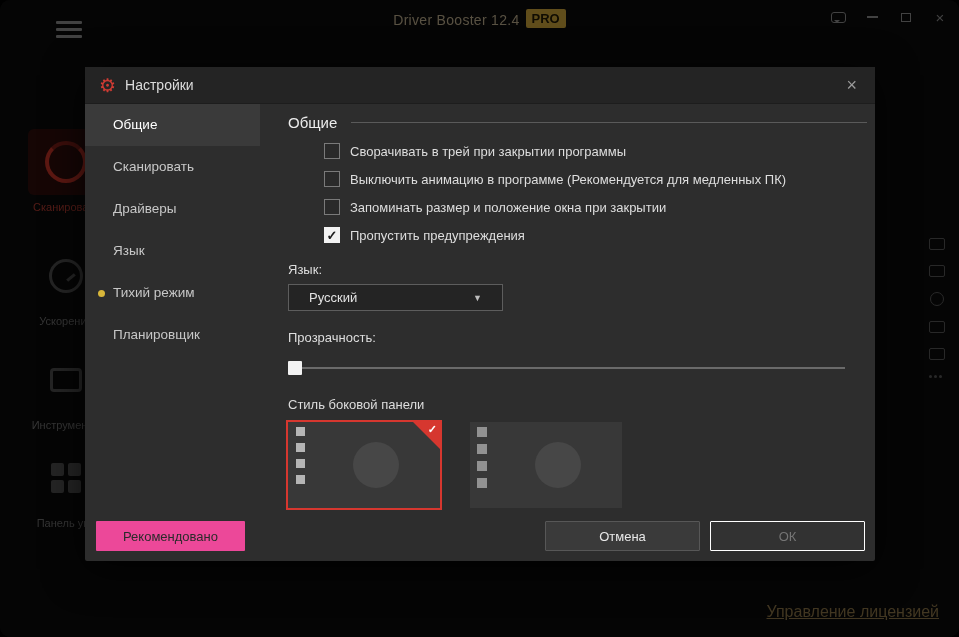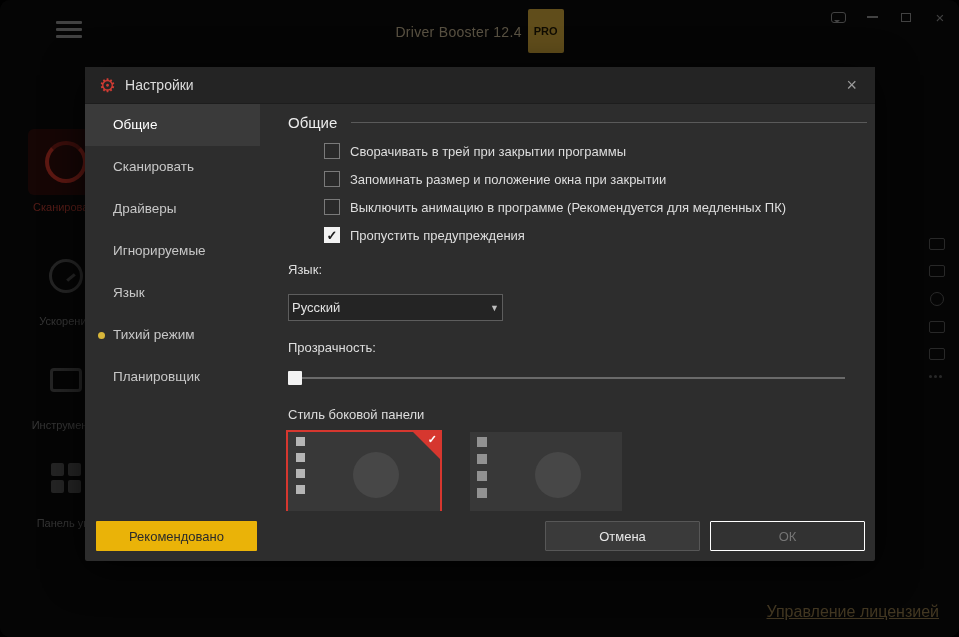--- a/index.html
+++ b/index.html
@@ -8,21 +8,21 @@
 
   
   .app { position:absolute; inset:0; background:#0b0b0b; border-radius:10px; overflow:hidden; }
 
   .titlebar { position:absolute; top:0; left:0; right:0; height:46px; }
   .hamburger { position:absolute; left:56px; top:21px; width:26px; cursor:pointer; }
   .hamburger span { display:block; height:3px; background:#8a8a8a; margin-bottom:4px; border-radius:1px; }
   .title-wrap { position:absolute; top:9px; left:0; right:0; text-align:center; }
   .app-title { color:#b9a98a; font-size:14px; letter-spacing:.3px; }
   .pro-badge { display:inline-block; margin-left:6px; background:#c9a23a; color:#221a05;
-    font-size:11px; font-weight:bold; padding:16px 6px; border-radius:2px; vertical-align:2px; }
+    font-size:13px; font-weight:bold; padding:2px 6px; border-radius:2px; vertical-align:2px; }
   .win-controls { position:absolute; right:10px; top:8px; display:flex; align-items:center; gap:16px; }
   .wc { width:18px; height:18px; display:flex; align-items:center; justify-content:center; color:#8a8a8a; cursor:pointer; }
   .bubble { width:15px; height:11px; border:1.5px solid #8a8a8a; border-radius:3px; position:relative; }
   .bubble:after { content:""; position:absolute; left:2px; bottom:-4px; border:3px solid transparent; border-top-color:#8a8a8a; }
   .minimize-bar { width:11px; height:2px; background:#8a8a8a; }
   .maxi { width:10px; height:9px; border:1.5px solid #8a8a8a; }
   .close-x { font-size:15px; line-height:1; }
 
   .bg-sidebar { position:absolute; left:0; top:105px; width:135px; }
   .bg-item { position:absolute; left:0; width:132px; text-align:center; }
@@ -77,22 +77,22 @@
 
   .cb-row { display:flex; align-items:center; margin-top:12px;margin-left:36px; }
   .cb { width:16px; height:16px; border:1px solid #7a7a7a; background:#2a2a2a; margin-right:10px;
     display:flex; align-items:center; justify-content:center; cursor:pointer; flex:0 0 16px; }
   .cb .tick { display:none; color:#1c1c1c; font-size:13px; font-weight:bold; line-height:1; }
   .cb.checked { background:#f2f2f2; border-color:#f2f2f2; }
   .cb.checked .tick { display:block; }
   .cb-label { font-size:13px; color:#dedede; }
 
   .field-label { font-size:13px; color:#dedede; margin-top:19px; }
-  .select { margin-top:17px; width:215px; height:27px; background:#242424; border:1px solid #5d5d5d;
-    display:flex; align-items:center; padding:0 3px; font-size:13px; color:#e2e2e2; cursor:pointer; }
+  .select { margin-top:7px; width:215px; height:27px; background:#242424; border:1px solid #5d5d5d;
+    display:flex; align-items:center; padding:0 20px; font-size:13px; color:#e2e2e2; cursor:pointer; }
   .select .arrow { margin-left:auto; font-size:9px; color:#bdbdbd; }
 
   .slider { margin-top:16px; position:relative; height:14px; margin-right:22px; cursor:pointer; }
   .slider .track { position:absolute; top:6px; left:0; right:0; height:2px; background:#6a6a6a; }
   .slider .thumb { position:absolute; top:0; left:0; width:14px; height:14px; background:#f2f2f2;
     border-radius:1px; cursor:grab; }
 
   .style-label { font-size:13px; color:#dedede; margin-top:22px; }
   .previews { margin-top:10px; display:flex; gap:30px; }
   .preview { width:152px; height:86px; background:#383838; position:relative; display:flex; cursor:pointer; }
@@ -102,21 +102,21 @@
   .preview.alt .rail i { background:#929292; width:10px; height:10px; }
   .preview .pane { flex:1; display:flex; align-items:center; justify-content:center; }
   .preview .pane i { width:46px; height:46px; border-radius:50%; background:#474747; display:block; }
   .sel-corner { position:absolute; top:0; right:0; width:0; height:0;
     border-left:27px solid transparent; border-top:27px solid #d6372f; }
   .sel-check { position:absolute; top:1px; right:3px; color:#fff; font-size:11px; font-weight:bold; }
 
   .dlg-footer { position:absolute; left:0; right:0; bottom:0; height:50px; }
   .btn { position:absolute; top:10px; height:30px; font-size:13px; display:flex; align-items:center;
     justify-content:center; cursor:pointer; border-radius:1px; }
-  .btn-recommended { left:11px; width:161px; background:#eab308; color:#2b2b2b; }
+  .btn-recommended { left:11px; width:149px; background:#ec4899; color:#2b2b2b; }
   .btn-cancel { right:175px; width:155px; background:#3a3a3a; border:1px solid #575757; color:#e8e8e8; }
   .btn-ok { right:10px; width:155px; background:#323232; border:1px solid #ffffff; color:#757575; }
 </style>
 </head>
 <body>
 
 <div class="app">
   <div class="titlebar">
     <div class="hamburger">
         <span></span>
@@ -194,43 +194,42 @@
   <div class="dlg-header">
     <span class="gear-ic">⚙</span>
     <span class="dlg-title">Настройки</span>
     <span class="dlg-close">×</span>
   </div>
 
   <div class="dlg-nav">
     <div class="nav-item selected"><span>Общие</span></div>
     <div class="nav-item"><span>Сканировать</span></div>
     <div class="nav-item"><span>Драйверы</span></div>
-    <div class="nav-item"><span>Игнорируемые</span></div>
     <div class="nav-item"><span>Язык</span></div>
     <div class="nav-item has-dot"><span class="dot"></span><span>Тихий режим</span></div>
     <div class="nav-item"><span>Планировщик</span></div>
   </div>
 
   <div class="dlg-content">
     <div class="section-head">
       <span class="section-title">Общие</span>
       <span class="section-line"></span>
     </div>
 
     <div class="cb-row">
       <span class="cb"></span>
       <span class="cb-label">Сворачивать в трей при закрытии программы</span>
     </div>
     <div class="cb-row">
       <span class="cb"></span>
+      <span class="cb-label">Выключить анимацию в программе (Рекомендуется для медленных ПК)</span>
+    </div>
+    <div class="cb-row">
+      <span class="cb"></span>
       <span class="cb-label">Запоминать размер и положение окна при закрытии</span>
-    </div>
-    <div class="cb-row">
-      <span class="cb"></span>
-      <span class="cb-label">Выключить анимацию в программе (Рекомендуется для медленных ПК)</span>
     </div>
     <div class="cb-row">
       <span class="cb checked">
           <span class="tick">✓</span>
         </span>
       <span class="cb-label">Пропустить предупреждения</span>
     </div>
 
     <div class="field-label">Язык:</div>
     <div class="select">

